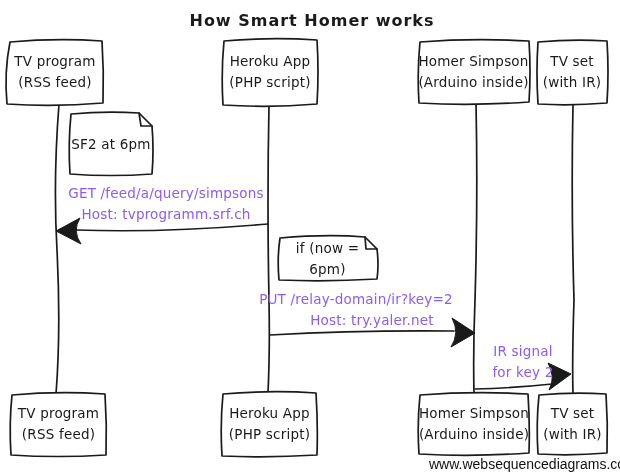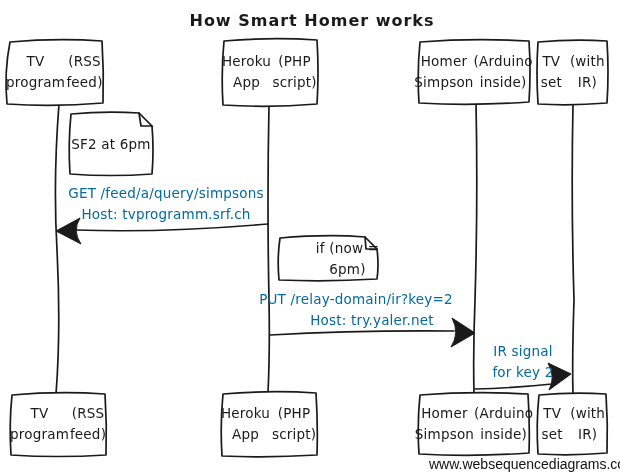--- a/index.html
+++ b/index.html
@@ -29,26 +29,27 @@
     stroke: #1a1a1a;
     stroke-width: 1;
     stroke-linejoin: round;
   }
   .txt {
     position: absolute;
     font-size: 13.5px;
     line-height: 17px;
     white-space: nowrap;
     letter-spacing: 0.2px;
-    color: #0369a1;
+    color: #8b5cf6;
   }
   .center { transform: translateX(-50%); }
   .actor {
     position: absolute;
     display: flex;
+    flex-direction: column;
     align-items: center;
     justify-content: center;
     text-align: center;
     font-size: 13.5px;
     line-height: 21px;
     letter-spacing: 0.2px;
   }
   .note-text {
     position: absolute;
     display: flex;
@@ -150,21 +151,21 @@
     <span>(Arduino inside)</span>
   </div>
   <div class="actor" style="left:537px;top:393px;width:71px;height:62px;">
     <span>TV set</span>
     <span>(with IR)</span>
   </div>
 
   <div class="note-text" style="left:68px;top:112px;width:86px;height:64px;">
     <span>SF2 at 6pm</span>
   </div>
-  <div class="note-text" style="left:277px;top:236px;width:101px;height:45px;padding-left:20px;">
+  <div class="note-text" style="left:277px;top:236px;width:101px;height:45px;">
     <span>if (now = 6pm)</span>
   </div>
 
   <div class="txt center" style="left:166px;top:185px;">GET /feed/a/query/simpsons</div>
   <div class="txt center" style="left:166px;top:206px;">Host: tvprogramm.srf.ch</div>
 
   <div class="txt center" style="left:356px;top:291px;">PUT /relay-domain/ir?key=2</div>
   <div class="txt center" style="left:372px;top:312px;">Host: try.yaler.net</div>
 
   <div class="txt center" style="left:523px;top:343px;">IR signal</div>

